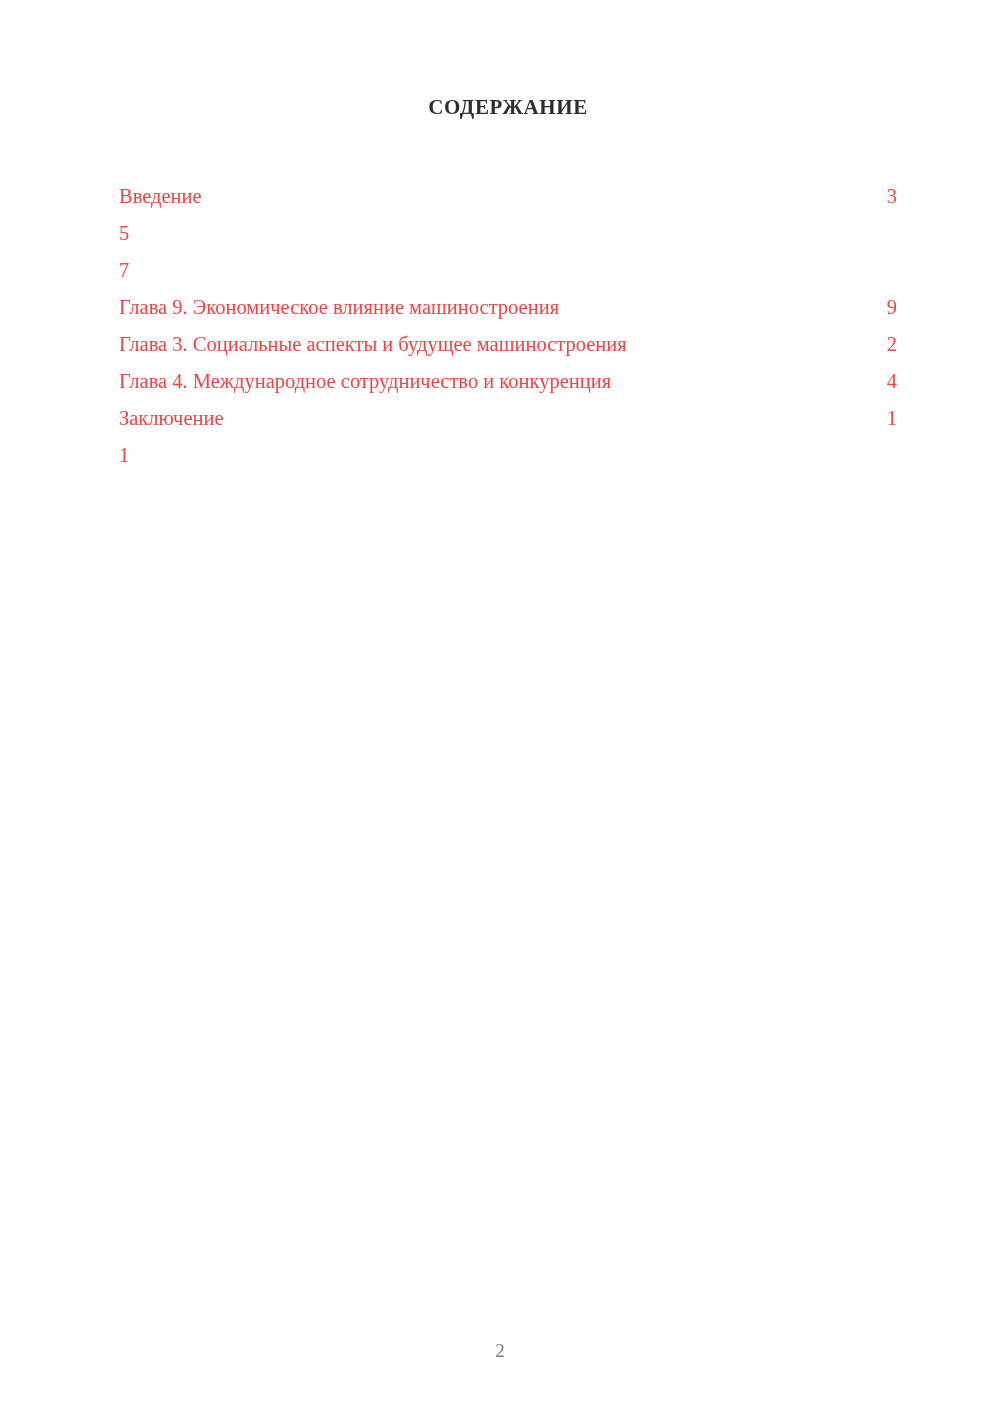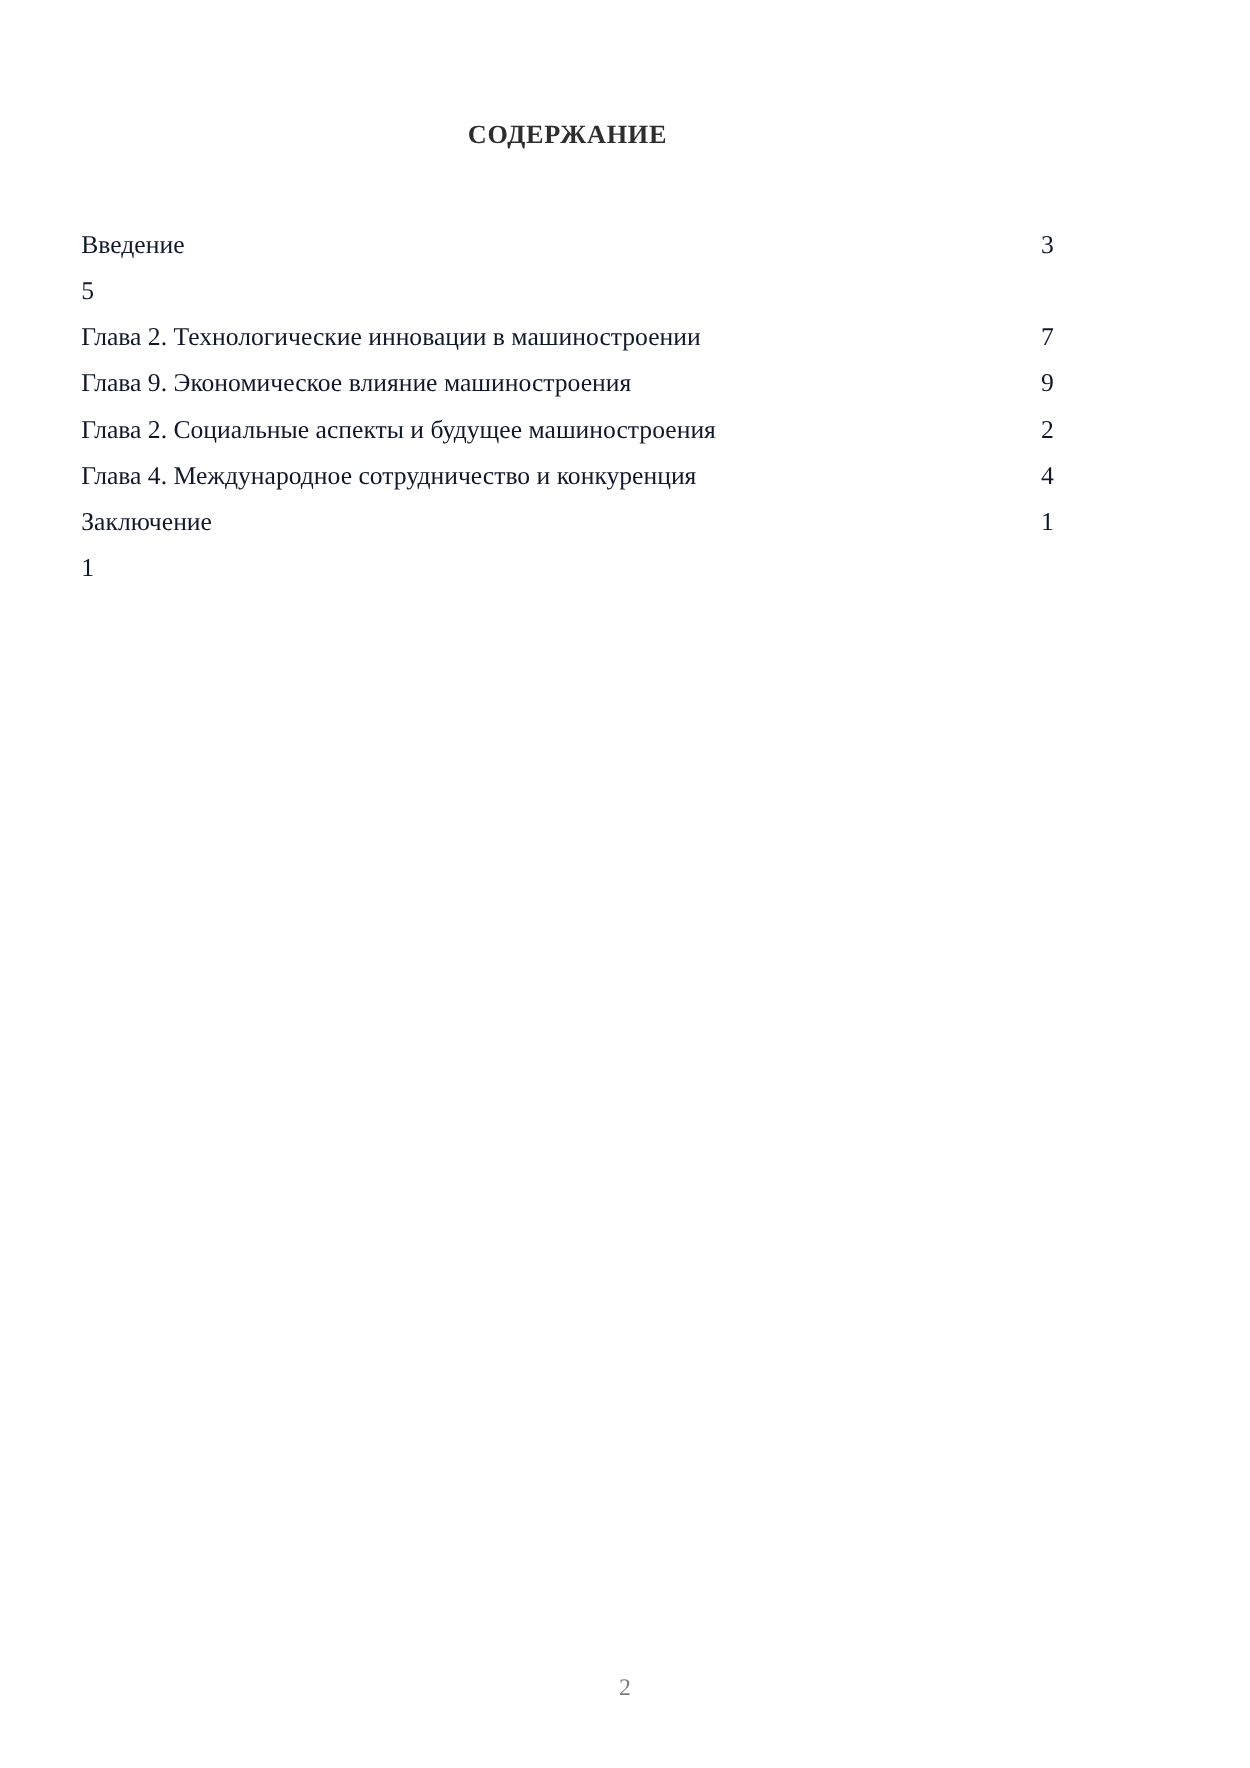--- a/index.html
+++ b/index.html
@@ -14,42 +14,42 @@
     color: #333333;
     position: relative;
     overflow: hidden;
   }
   .doc-page {
     position: absolute;
     inset: 0;
     background: #ffffff;
   }
   .content {
-    margin-left: 65px;
+    margin-left: 119px;
     width: 778px;
   }
   .title {
     margin: 0;
     padding-top: 95px;
     text-align: center;
     font-size: 21px;
     font-weight: bold;
     letter-spacing: 0.6px;
     color: #2e2e2e;
   }
   .toc {
     margin-top: 58px;
   }
   .toc-row {
     display: flex;
     justify-content: space-between;
     align-items: center;
     font-size: 20.5px;
     line-height: 37px;
-    color: #0f172a;
+    color: #ef4444;
   }
   .toc-label {
     padding-right: 20px;
   }
   .toc-page {
     text-align: right;
     white-space: nowrap;
   }
   .folio {
     position: absolute;
@@ -69,29 +69,28 @@
     <h1 class="title">СОДЕРЖАНИЕ</h1>
     <div class="toc">
         <div class="toc-row">
           <span class="toc-label">Введение</span>
           <span class="toc-page">3</span>
         </div>
         <div class="toc-row">
           <span class="toc-page">5</span>
         </div>
         <div class="toc-row">
-          <span class="toc-label">Глава 2. Технологические инновации в машиностроении</span>
           <span class="toc-page">7</span>
         </div>
         <div class="toc-row">
           <span class="toc-label">Глава 9. Экономическое влияние машиностроения</span>
           <span class="toc-page">9</span>
         </div>
         <div class="toc-row">
-          <span class="toc-label">Глава 2. Социальные аспекты и будущее машиностроения</span>
+          <span class="toc-label">Глава 3. Социальные аспекты и будущее машиностроения</span>
           <span class="toc-page">2</span>
         </div>
         <div class="toc-row">
           <span class="toc-label">Глава 4. Международное сотрудничество и конкуренция</span>
           <span class="toc-page">4</span>
         </div>
         <div class="toc-row">
           <span class="toc-label">Заключение</span>
           <span class="toc-page">1</span>
         </div>

